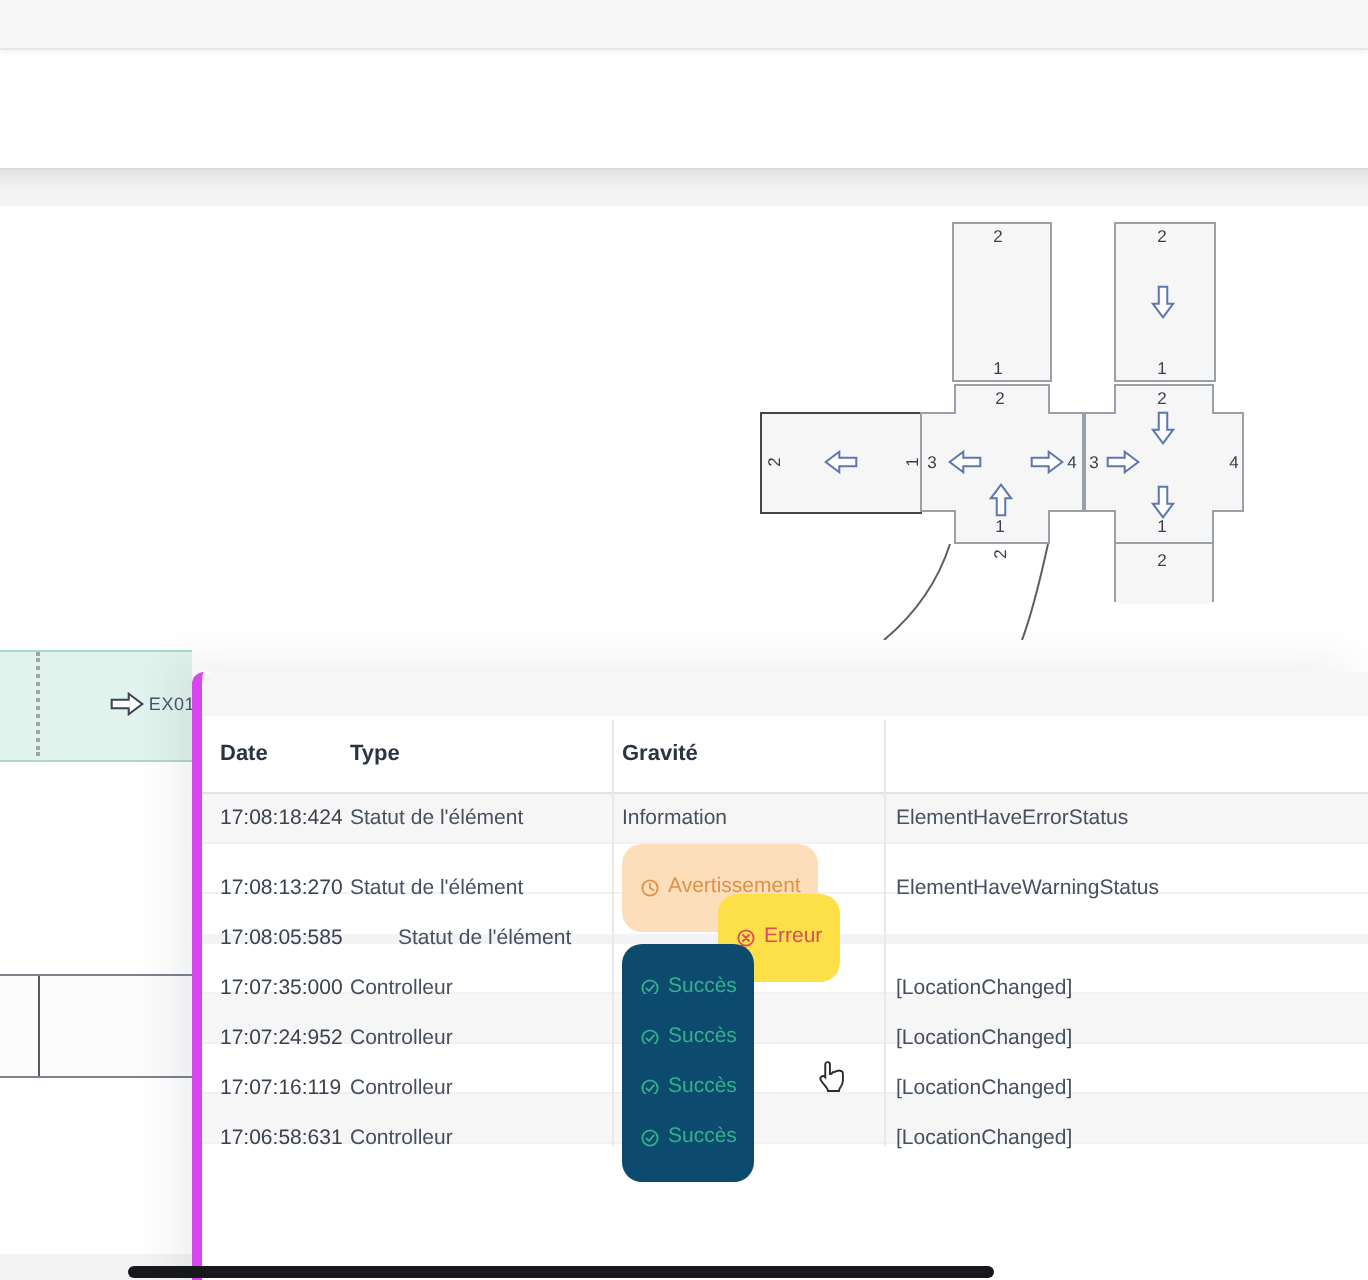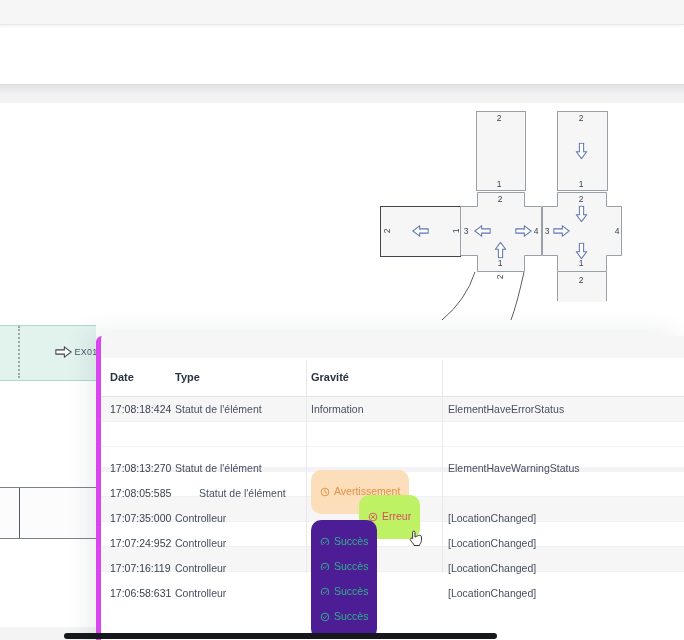--- a/index.html
+++ b/index.html
@@ -53,24 +53,24 @@
                align-items:center;box-sizing:border-box;}
   .thead{height:39px;border-bottom:1px solid #e3e3e6;font-size:11px;font-weight:bold;color:#2a3342;}
   .trow{height:25px;font-size:10.5px;color:#46505f;border-bottom:1px solid #f1f1f3;}
   .trow.shaded{background:#f6f6f7;}
   .trow.divider{border-bottom:5px solid #f3f3f5;gap:24px;}
   .c-date{color:#39414f;}
   .c-grav,.th-grav{padding-left:5px;}
   .c-detail,.th-detail{padding-left:6px;}
   .vsep{position:absolute;width:1px;background:#e9e9ec;top:24px;height:213px;z-index:6;}
   .pill{display:inline-flex;align-items:center;gap:4px;padding:16px 9px;border-radius:10px;
-        font-size:10.5px;line-height:1.1;margin-top:48px;}
+        font-size:10.5px;line-height:1.1;}
   .pill.warning{background:#fcdeba;color:#e29045;}
-  .pill.error{background:#bef264;color:#d64c62;text-align:right;}
-  .pill.success{background:#4c1d95;color:#31b28c;}
+  .pill.error{background:#fde047;color:#d64c62;text-align:right;}
+  .pill.success{background:#0c4a6e;color:#31b28c;}
   .bicon{width:10px;height:10px;display:block;}
 
   .cursor{position:absolute;left:408px;top:530px;z-index:9;}
   .bottom-bar{position:absolute;left:64px;top:633px;width:433px;height:6px;background:#17181c;
               border-radius:3px;z-index:10;}
 </style>
 </head>
 <body>
 
 <div class="stage">

